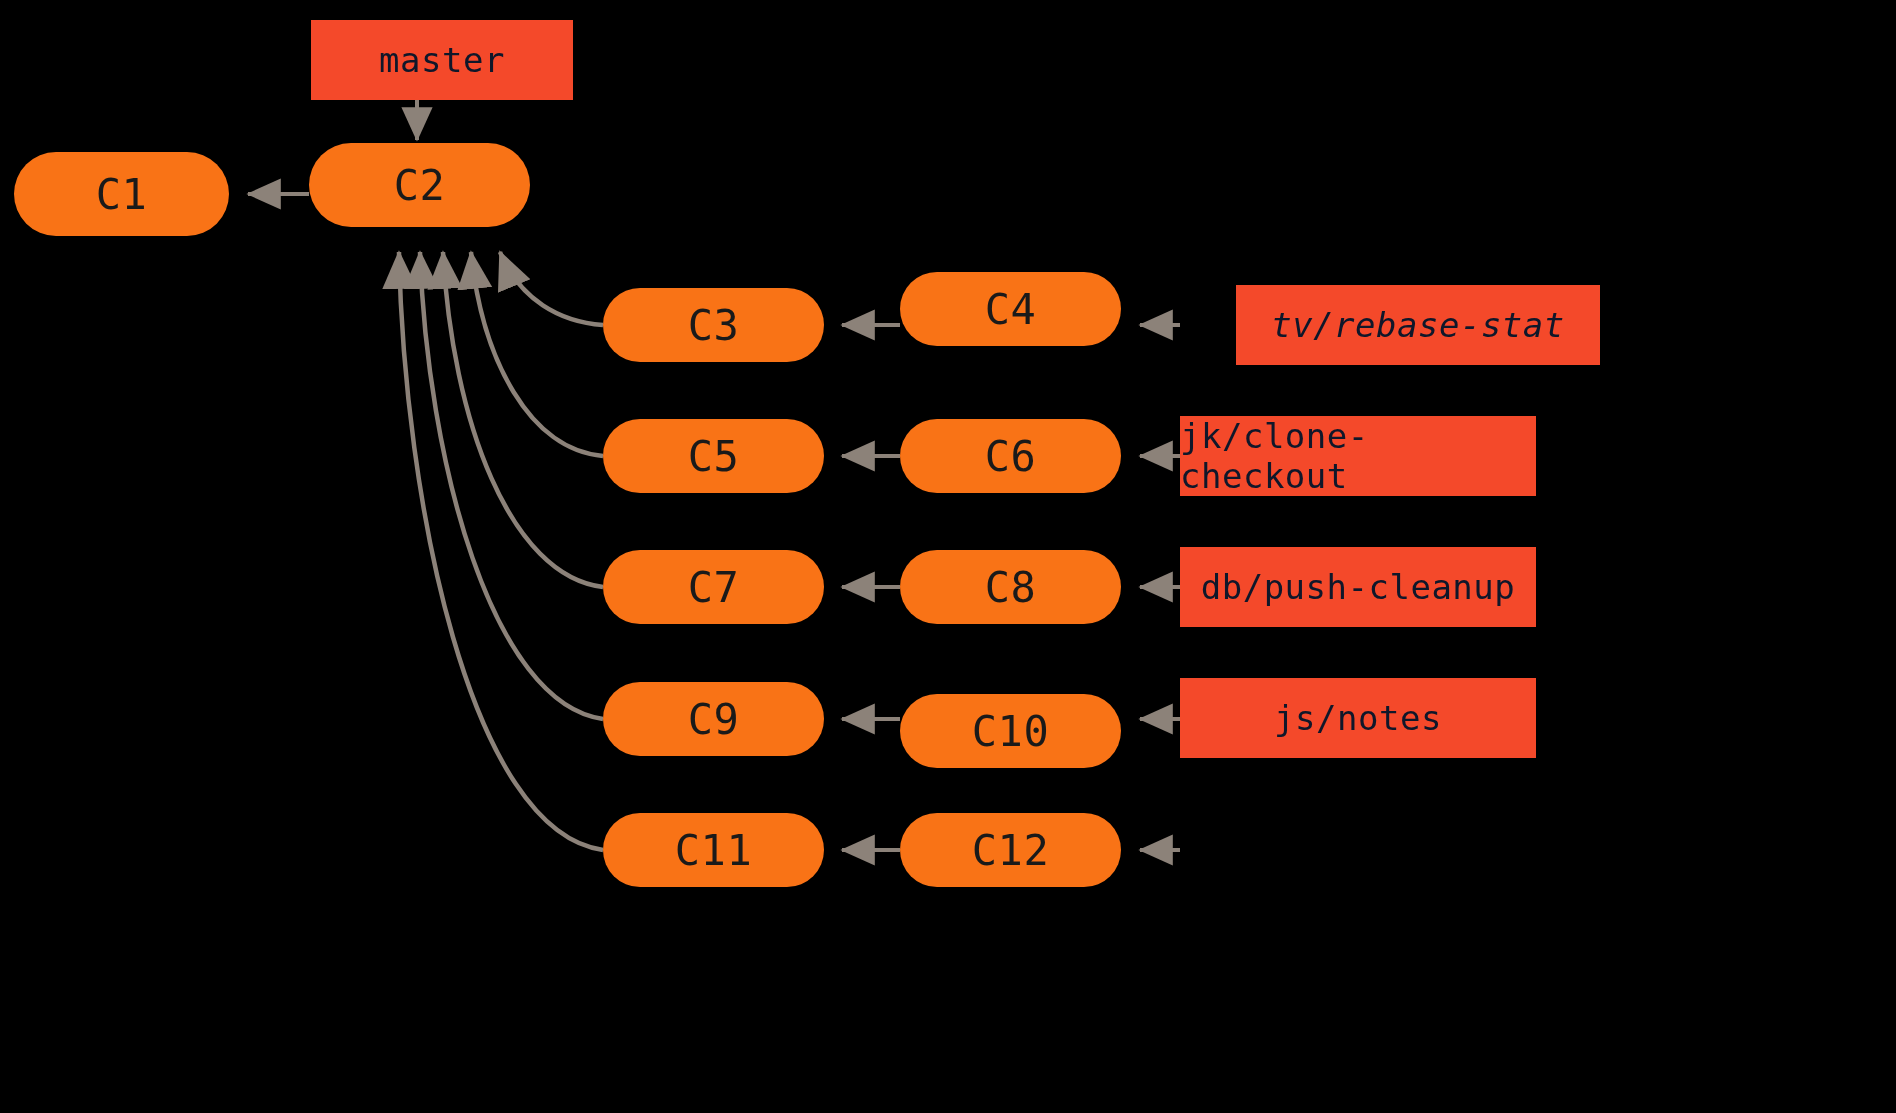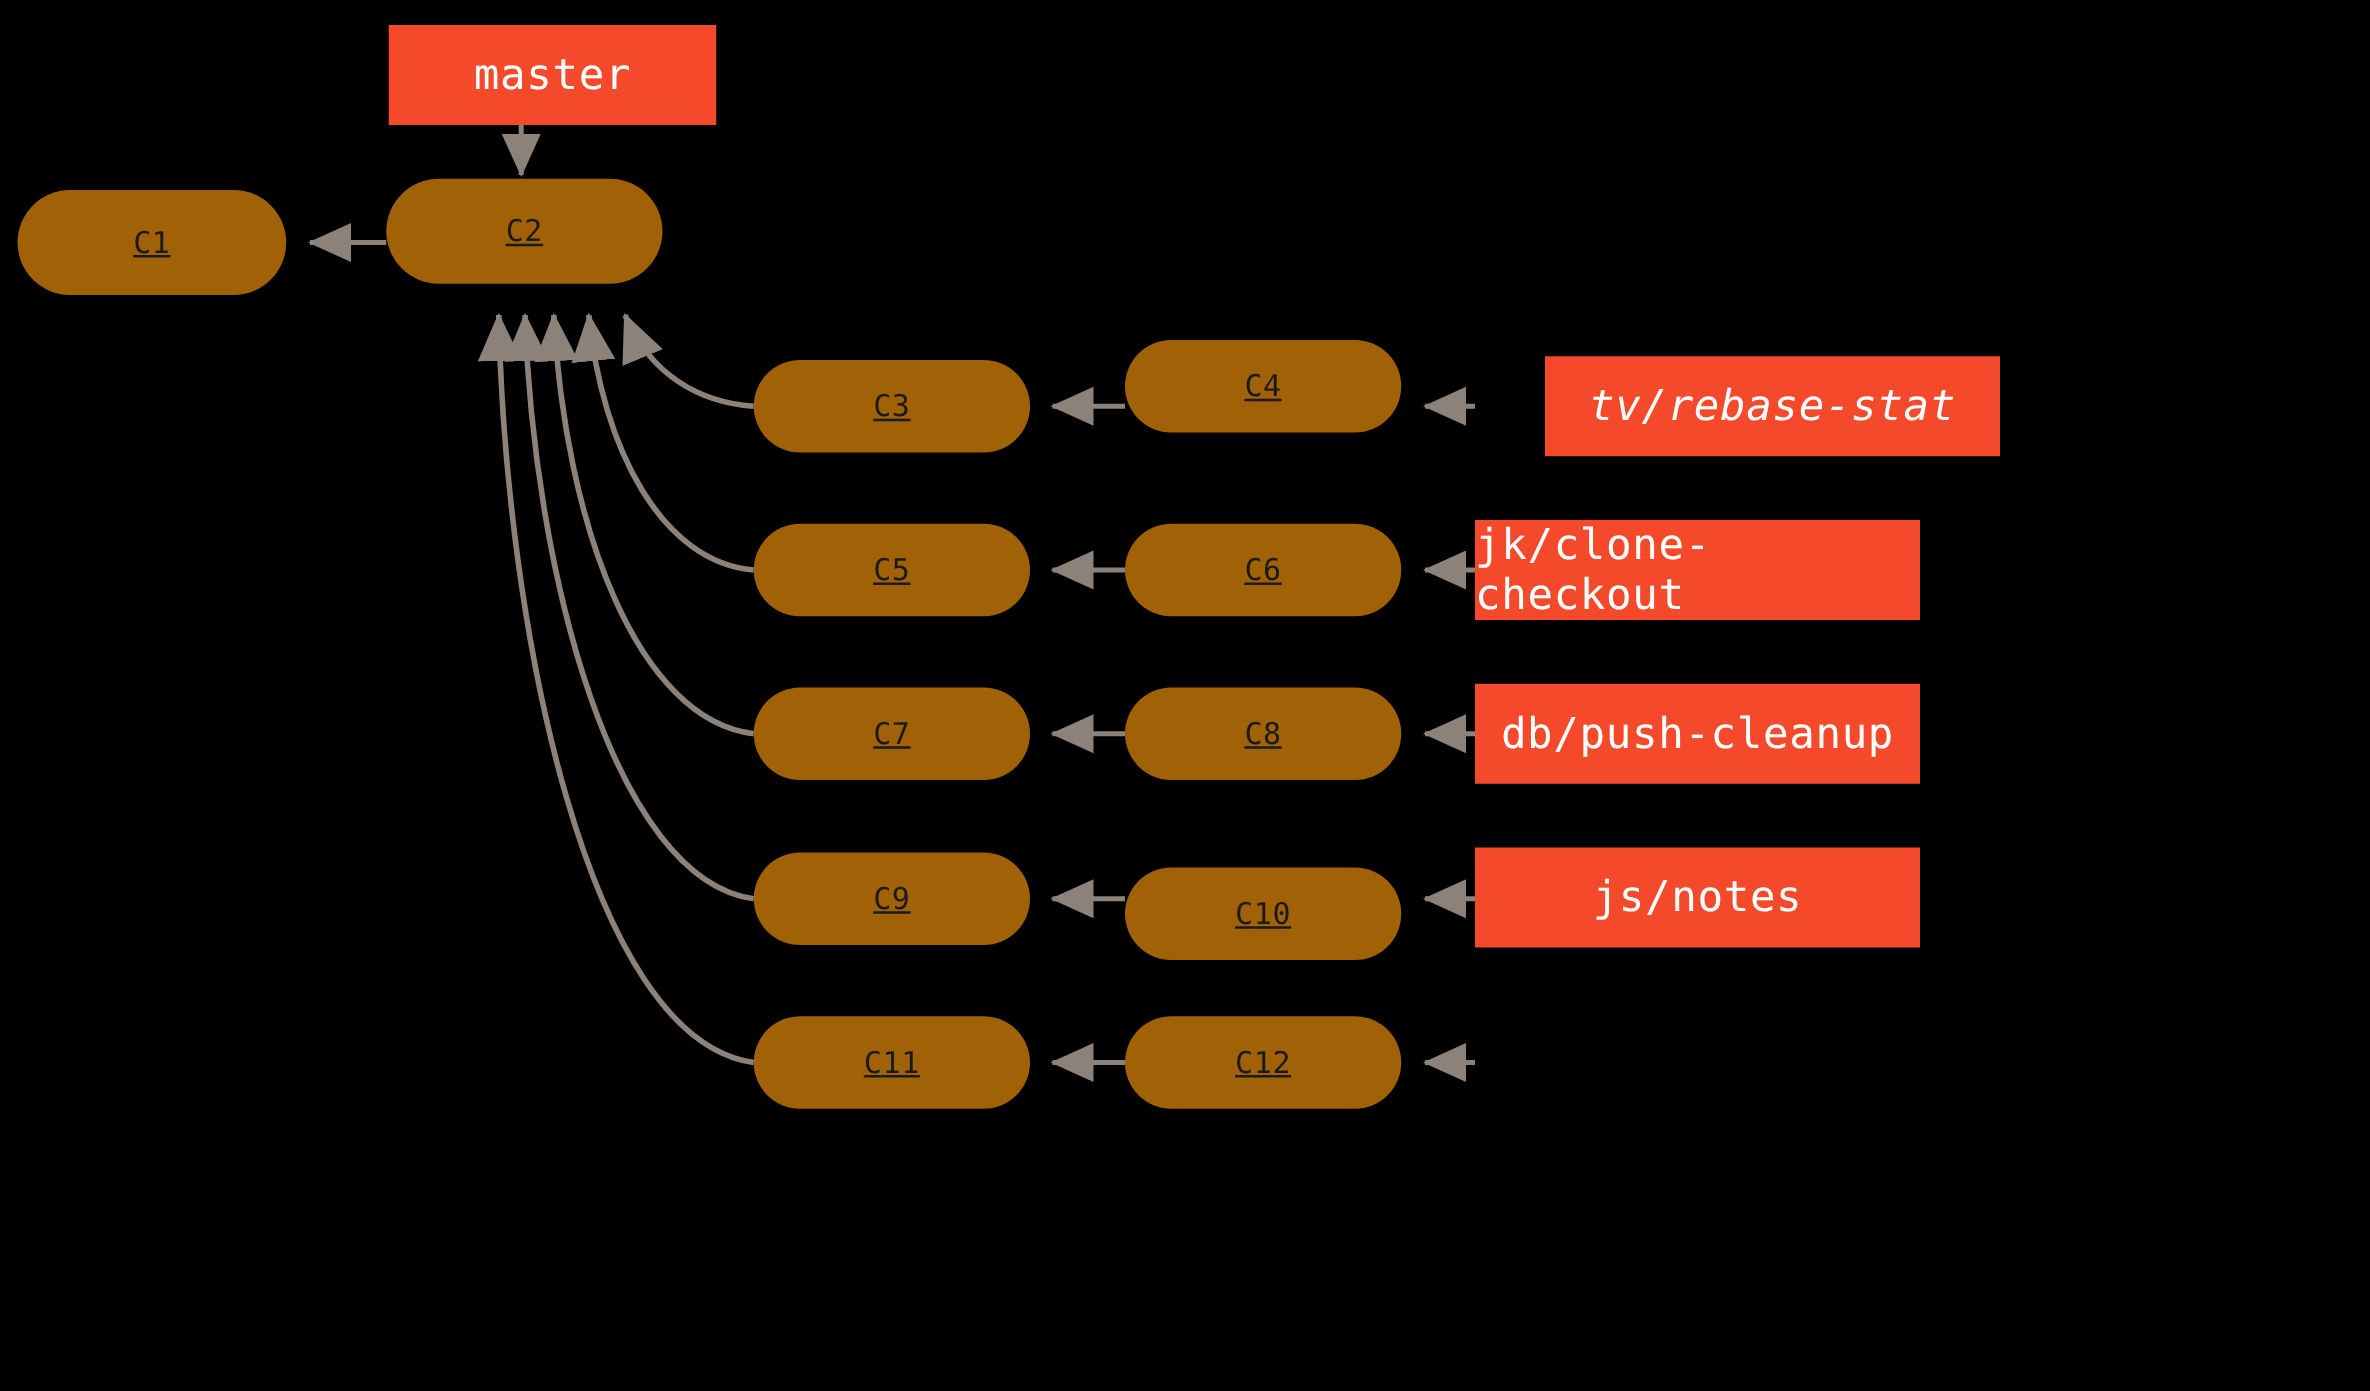--- a/index.html
+++ b/index.html
@@ -19,36 +19,35 @@
   #wires {
     position: absolute;
     left: 0;
     top: 0;
     width: 1896px;
     height: 1113px;
     pointer-events: none;
   }
   .commit {
     position: absolute;
-    background: #a16207;
+    background: #f97316;
     color: #1a1a1a;
     border-radius: 999px;
     display: flex;
     align-items: center;
     justify-content: center;
-    font-size: 24px;
+    font-size: 42px;
     letter-spacing: 0.5px;
     box-sizing: border-box;
     z-index: 3;
-    text-decoration: underline;
   }
   .branch {
     position: absolute;
     background: #F4492A;
-    color: #ffffff;
+    color: #0f172a;
     display: flex;
     align-items: center;
     justify-content: center;
     font-size: 34px;
     letter-spacing: 0.5px;
     box-sizing: border-box;
     z-index: 3;
     border-radius: 0;
   }
 </style>

